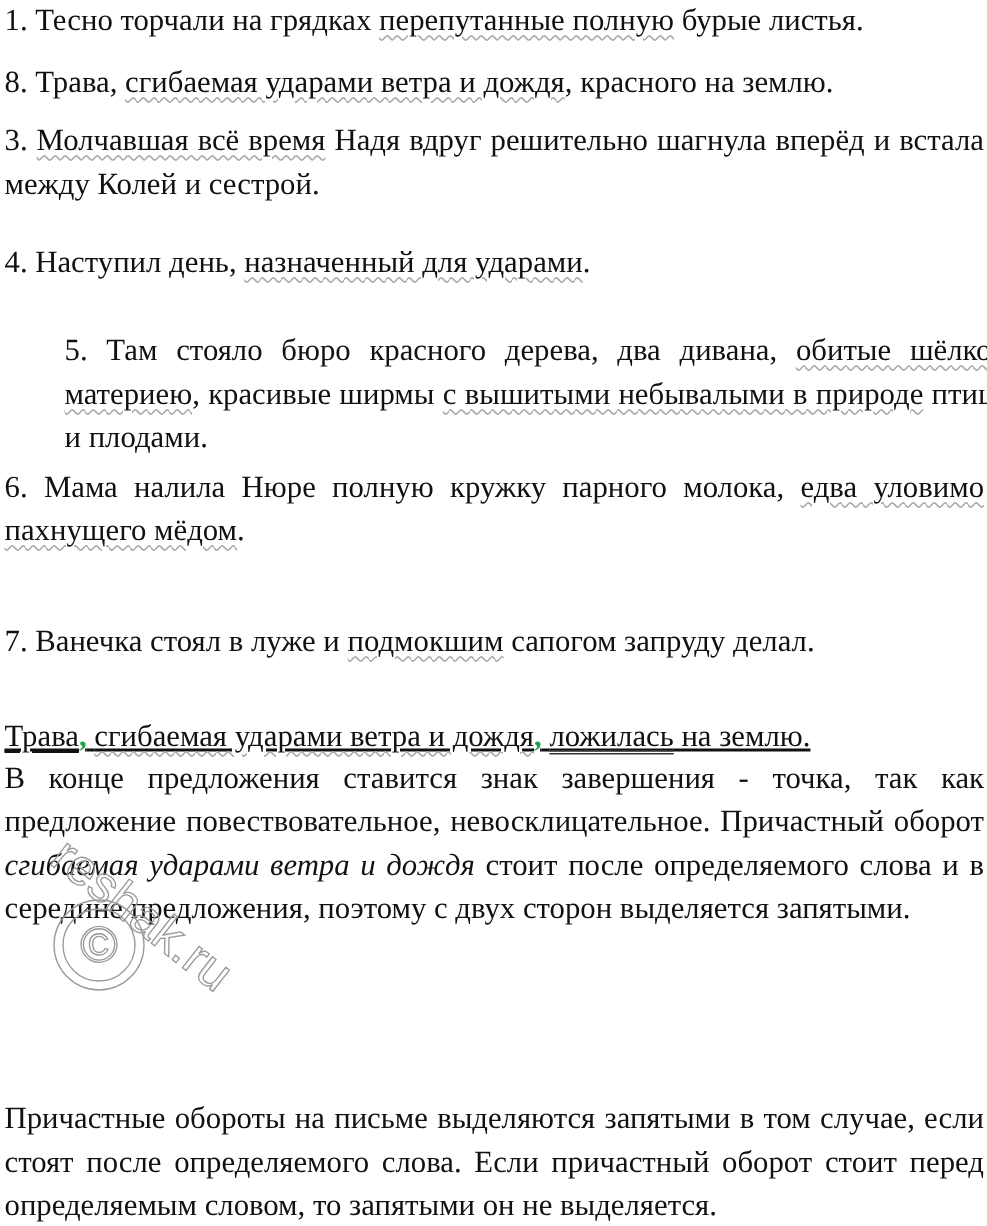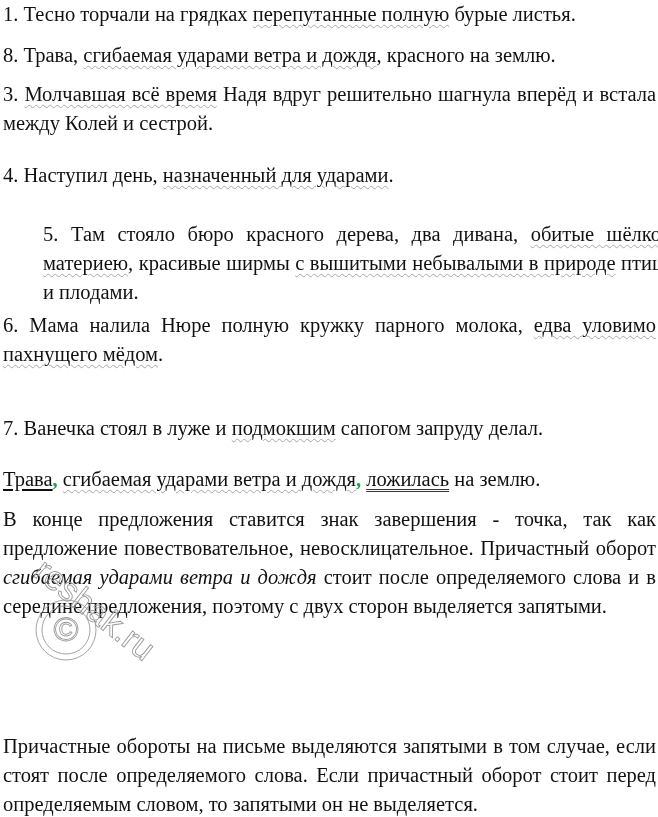--- a/index.html
+++ b/index.html
@@ -47,21 +47,21 @@
   <p class="p" style="position:absolute; top:80px; width:653px;"><span>3. </span><span class="wavy">Молчавшая всё время</span><span> Надя вдруг решительно шагнула вперёд и встала между Колей и сестрой.</span></p>
 
   <p class="p" style="position:absolute; top:161px; width:653px;"><span>4. Наступил день, </span><span class="wavy">назначенный для ударами</span><span>.</span></p>
 
   <p class="p" style="position:absolute; top:220px; width:653px;margin-left:40px;"><span>5. Там стояло бюро красного дерева, два дивана, </span><span class="wavy">обитые шёлковою материею</span><span>, красивые ширмы </span><span class="wavy">с вышитыми небывалыми в природе</span><span> птицами и плодами.</span></p>
 
   <p class="p" style="position:absolute; top:311px; width:653px;"><span>6. Мама налила Нюре полную кружку парного молока, </span><span class="wavy">едва уловимо пахнущего мёдом</span><span>.</span></p>
 
   <p class="p" style="position:absolute; top:397px; width:653px;margin-top:17px;"><span>7. Ванечка стоял в луже и </span><span class="wavy">подмокшим</span><span> сапогом запруду делал.</span></p>
 
-  <p class="p" style="position:absolute; top:465px; width:653px;"><span class="subj">Трава</span><span class="green">,</span><span> </span><span class="wavy">сгибаемая ударами ветра и дождя</span><span class="green">,</span><span> </span><span class="pred">ложилась</span><span> на землю.</span></p>
+  <p class="p" style="position:absolute; top:477px; width:653px;text-decoration:underline;"><span class="subj">Трава</span><span class="green">,</span><span> </span><span class="wavy">сгибаемая ударами ветра и дождя</span><span class="green">,</span><span> </span><span class="pred">ложилась</span><span> на землю.</span></p>
 
   <p class="p" style="position:absolute; top:505px; width:653px;"><span>В конце предложения ставится знак завершения - точка, так как предложение повествовательное, невосклицательное. Причастный оборот </span><span class="it">сгибаемая ударами ветра и дождя</span><span> стоит после определяемого слова и в середине предложения, поэтому с двух сторон выделяется запятыми.</span></p>
 
   <p class="p" style="position:absolute; top:732px; width:653px;">Причастные обороты на письме выделяются запятыми в том случае, если стоят после определяемого слова. Если причастный оборот стоит перед определяемым словом, то запятыми он не выделяется.</p>
 </div>
 
 <svg class="watermark" viewBox="0 0 140 110">
   <g fill="none" stroke="#9a9a9a" stroke-width="0.9">
     <circle cx="52" cy="75" r="30"></circle>
     <circle cx="52" cy="75" r="24"></circle>

